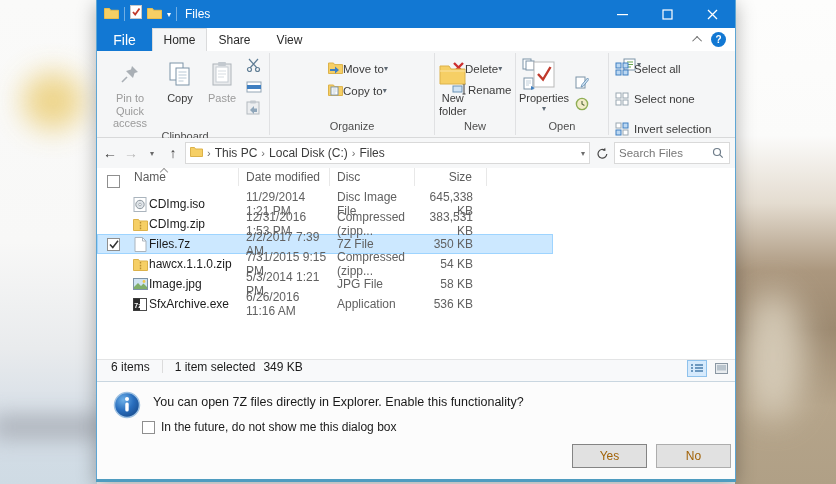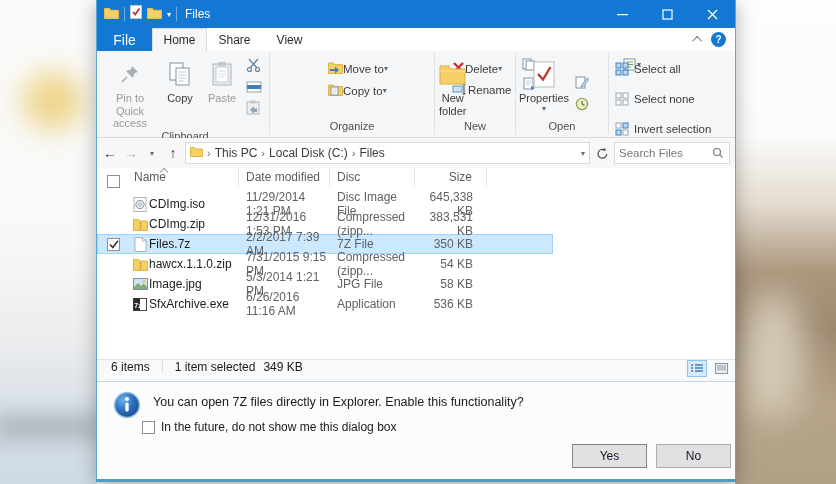--- a/index.html
+++ b/index.html
@@ -107,21 +107,21 @@
 
   
   .dialog { height:101px; background:#fcfcfc; border-top:1px solid #c9d6e0; position:relative;
     flex:0 0 101px; }
   .dlg-icon { position:absolute; left:16px; top:9px; }
   .dlg-msg { position:absolute; left:56px; top:13px; font-size:12.5px; color:#1a1a1a; }
   .dlg-checkrow { position:absolute; left:45px; top:38px; display:flex; align-items:center; gap:6px;
     font-size:12px; color:#1a1a1a; }
   .dlg-btns { position:absolute; right:4px; top:62px; display:flex; gap:9px; }
   .dlg-btn { width:75px; height:24px; background:#e1e1e1; border:1px solid #adadad;
-    font-size:12px; color:#0f172a; display:flex; align-items:center; justify-content:center; }
+    font-size:12px; color:#a16207; display:flex; align-items:center; justify-content:center; }
   .dlg-btn.default { border-color:#848484; }
   .dlg-stripe { position:absolute; left:-1px; right:-1px; bottom:0; height:3px; background:#4f9cc0; }
 </style>
 </head>
 <body>
 
 <div class="stage">
 
   <div class="bg-left">
     <div class="blob-yellow"></div>

